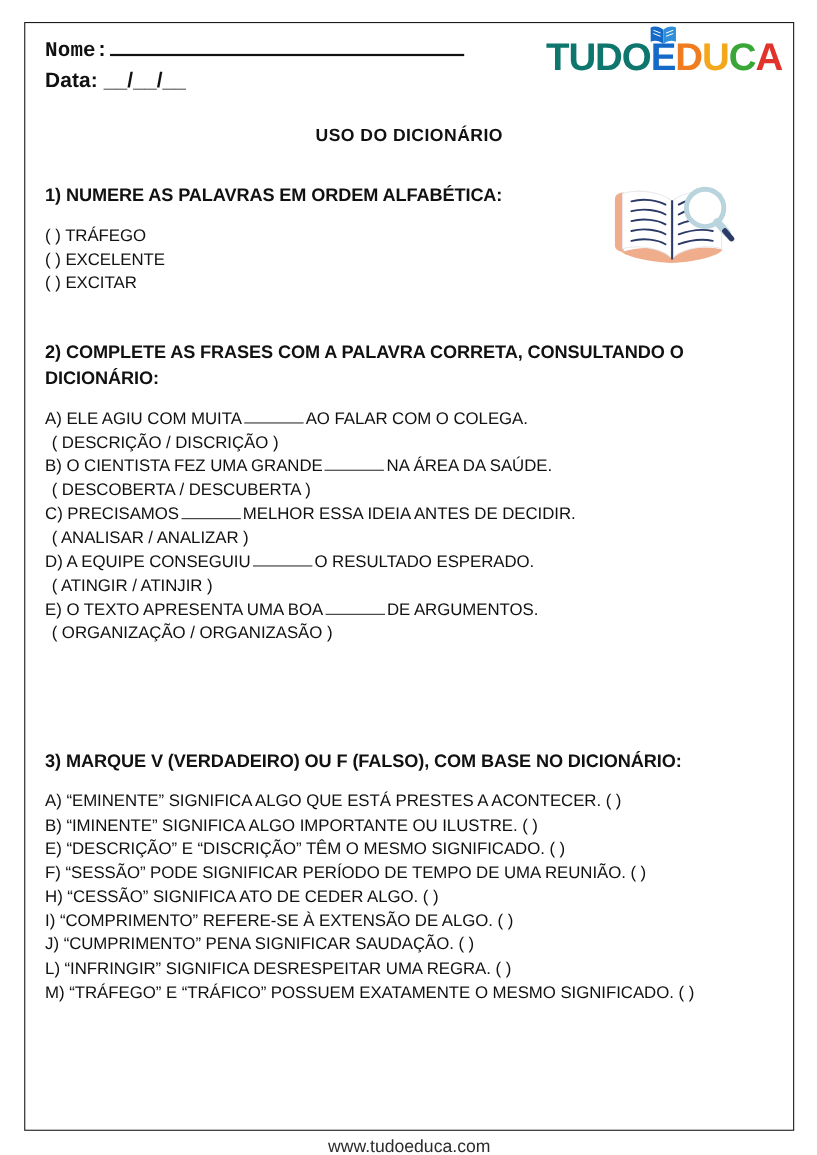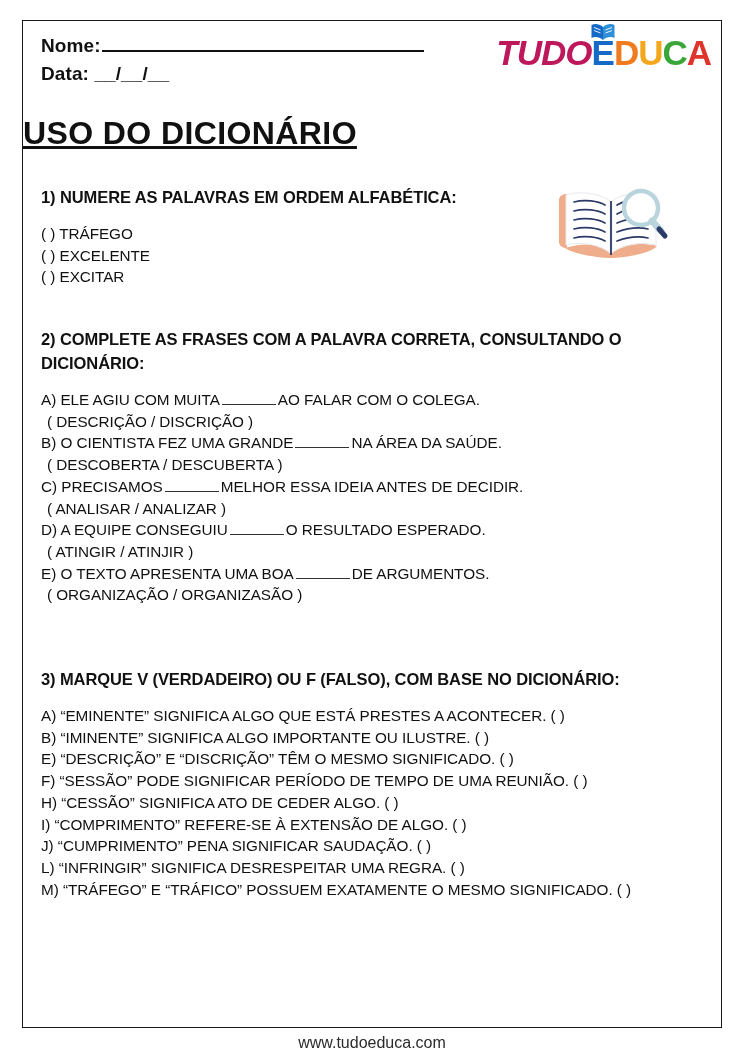--- a/index.html
+++ b/index.html
@@ -34,21 +34,21 @@
     height: 72px;
   }
   .name-row, .date-row {
     position: absolute;
     left: 18px;
     font-size: 19px;
     font-weight: bold;
     letter-spacing: 0.1px;
     white-space: nowrap;
   }
-  .name-row { top: 14px; }
+  .name-row { top: 14px; font-family: Liberation Mono, monospace; }
   .date-row { top: 42px; }
 
   .field-rule {
     display: inline-block;
     border-bottom: 2px solid #111111;
     height: 13px;
     vertical-align: baseline;
     margin-left: 1px;
   }
   .rule-name  { width: 322px; }
@@ -58,55 +58,55 @@
     right: 10px;
     top: 8px;
     height: 46px;
     display: flex;
     align-items: center;
     font-size: 35px;
     font-weight: bold;
     letter-spacing: -1px;
     line-height: 1;
   }
-  .logo .lg-tudo { color: #be185d; font-style: italic; }
+  .logo .lg-tudo { color: #0f766e; }
   .logo .lg-e    { color: #1569c7; position: relative; }
   .logo .lg-d    { color: #f07c1f; }
   .logo .lg-u    { color: #f3a81c; }
   .logo .lg-c    { color: #3aa637; }
   .logo .lg-a    { color: #e0332b; }
   .logo-book {
     position: absolute;
     left: -2px;
     top: -13px;
     width: 26px;
     height: 20px;
   }
 
   
   .title {
-    font-size: 32px;
+    text-align: center;
+    font-size: 16px;
     font-weight: bold;
     letter-spacing: 0.4px;
     margin-top: 22px;
-    text-decoration: underline;
   }
 
   
   .content { padding: 0 18px; }
 
   .q-head {
     font-size: 16.5px;
     font-weight: bold;
     line-height: 1.45;
     letter-spacing: -0.1px;
   }
   .sec1 { margin-top: 34px; }
   .sec2 { margin-top: 40px; }
-  .sec3 { margin-top: 62px; }
+  .sec3 { margin-top: 94px; }
 
   .q-body { margin-top: 13px; }
 
   .line {
     font-size: 15.3px;
     line-height: 1.42;
     letter-spacing: -0.05px;
     white-space: nowrap;
   }
   .alt { padding-left: 6px; }

